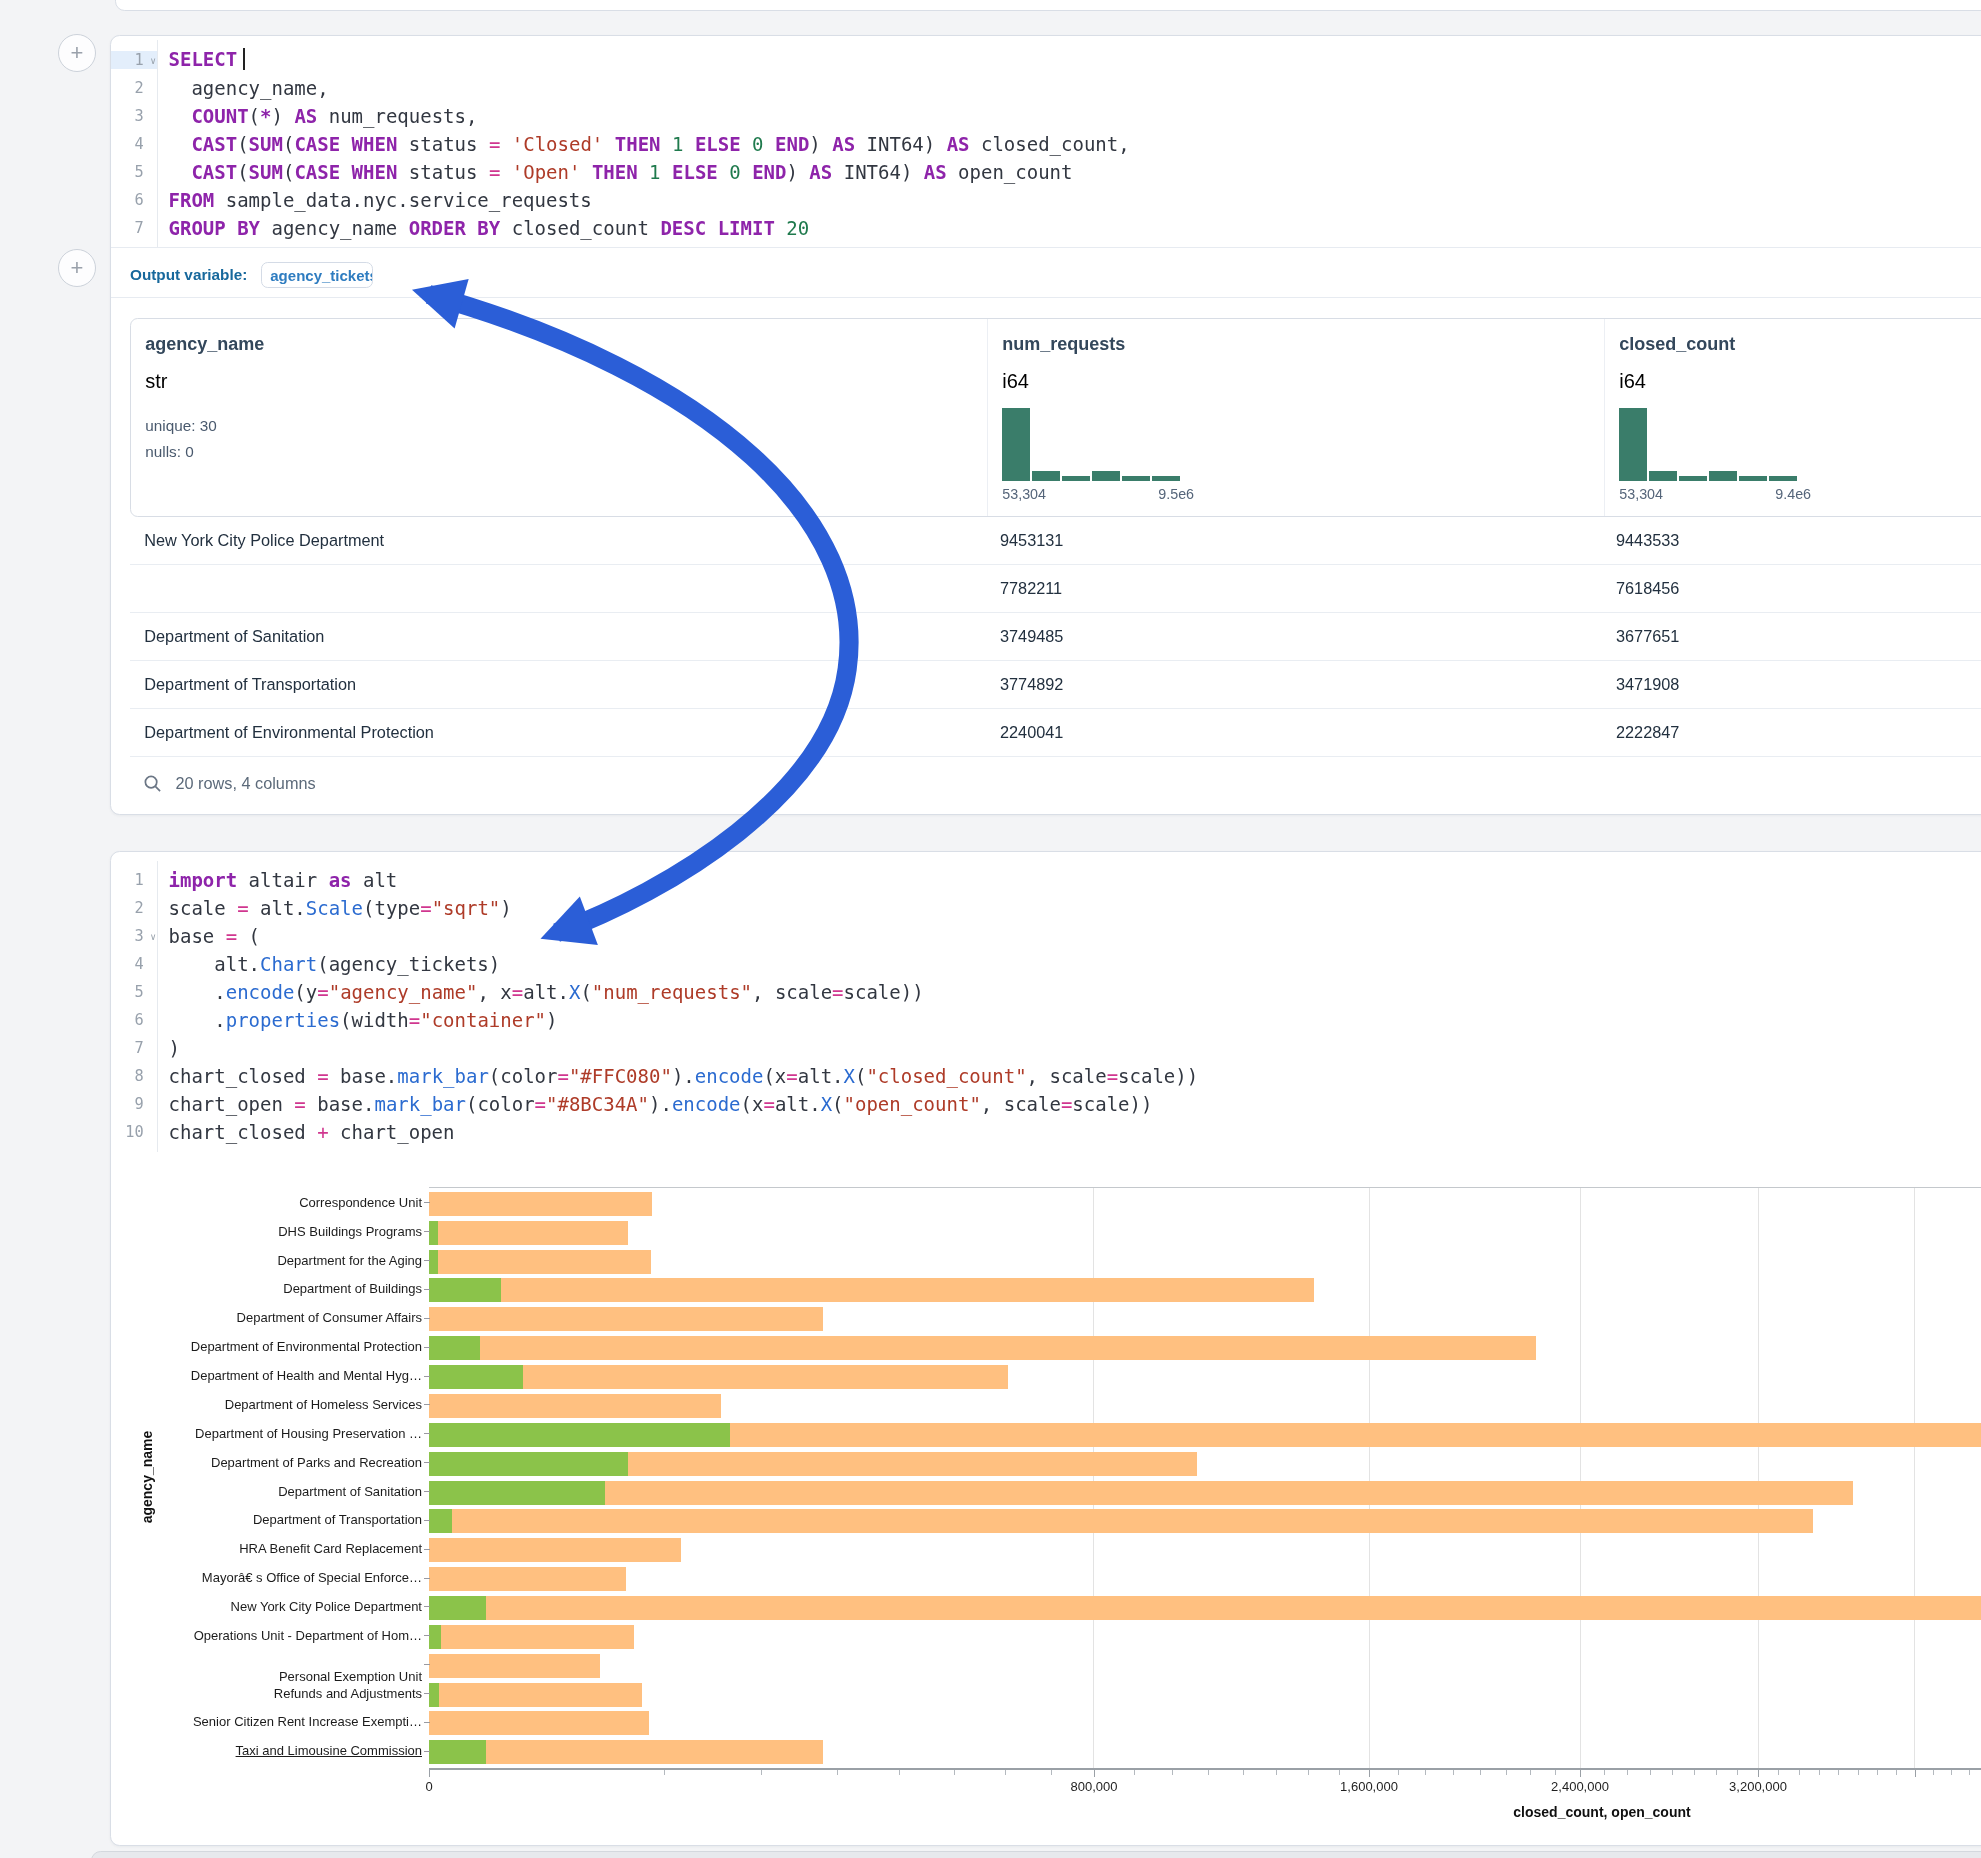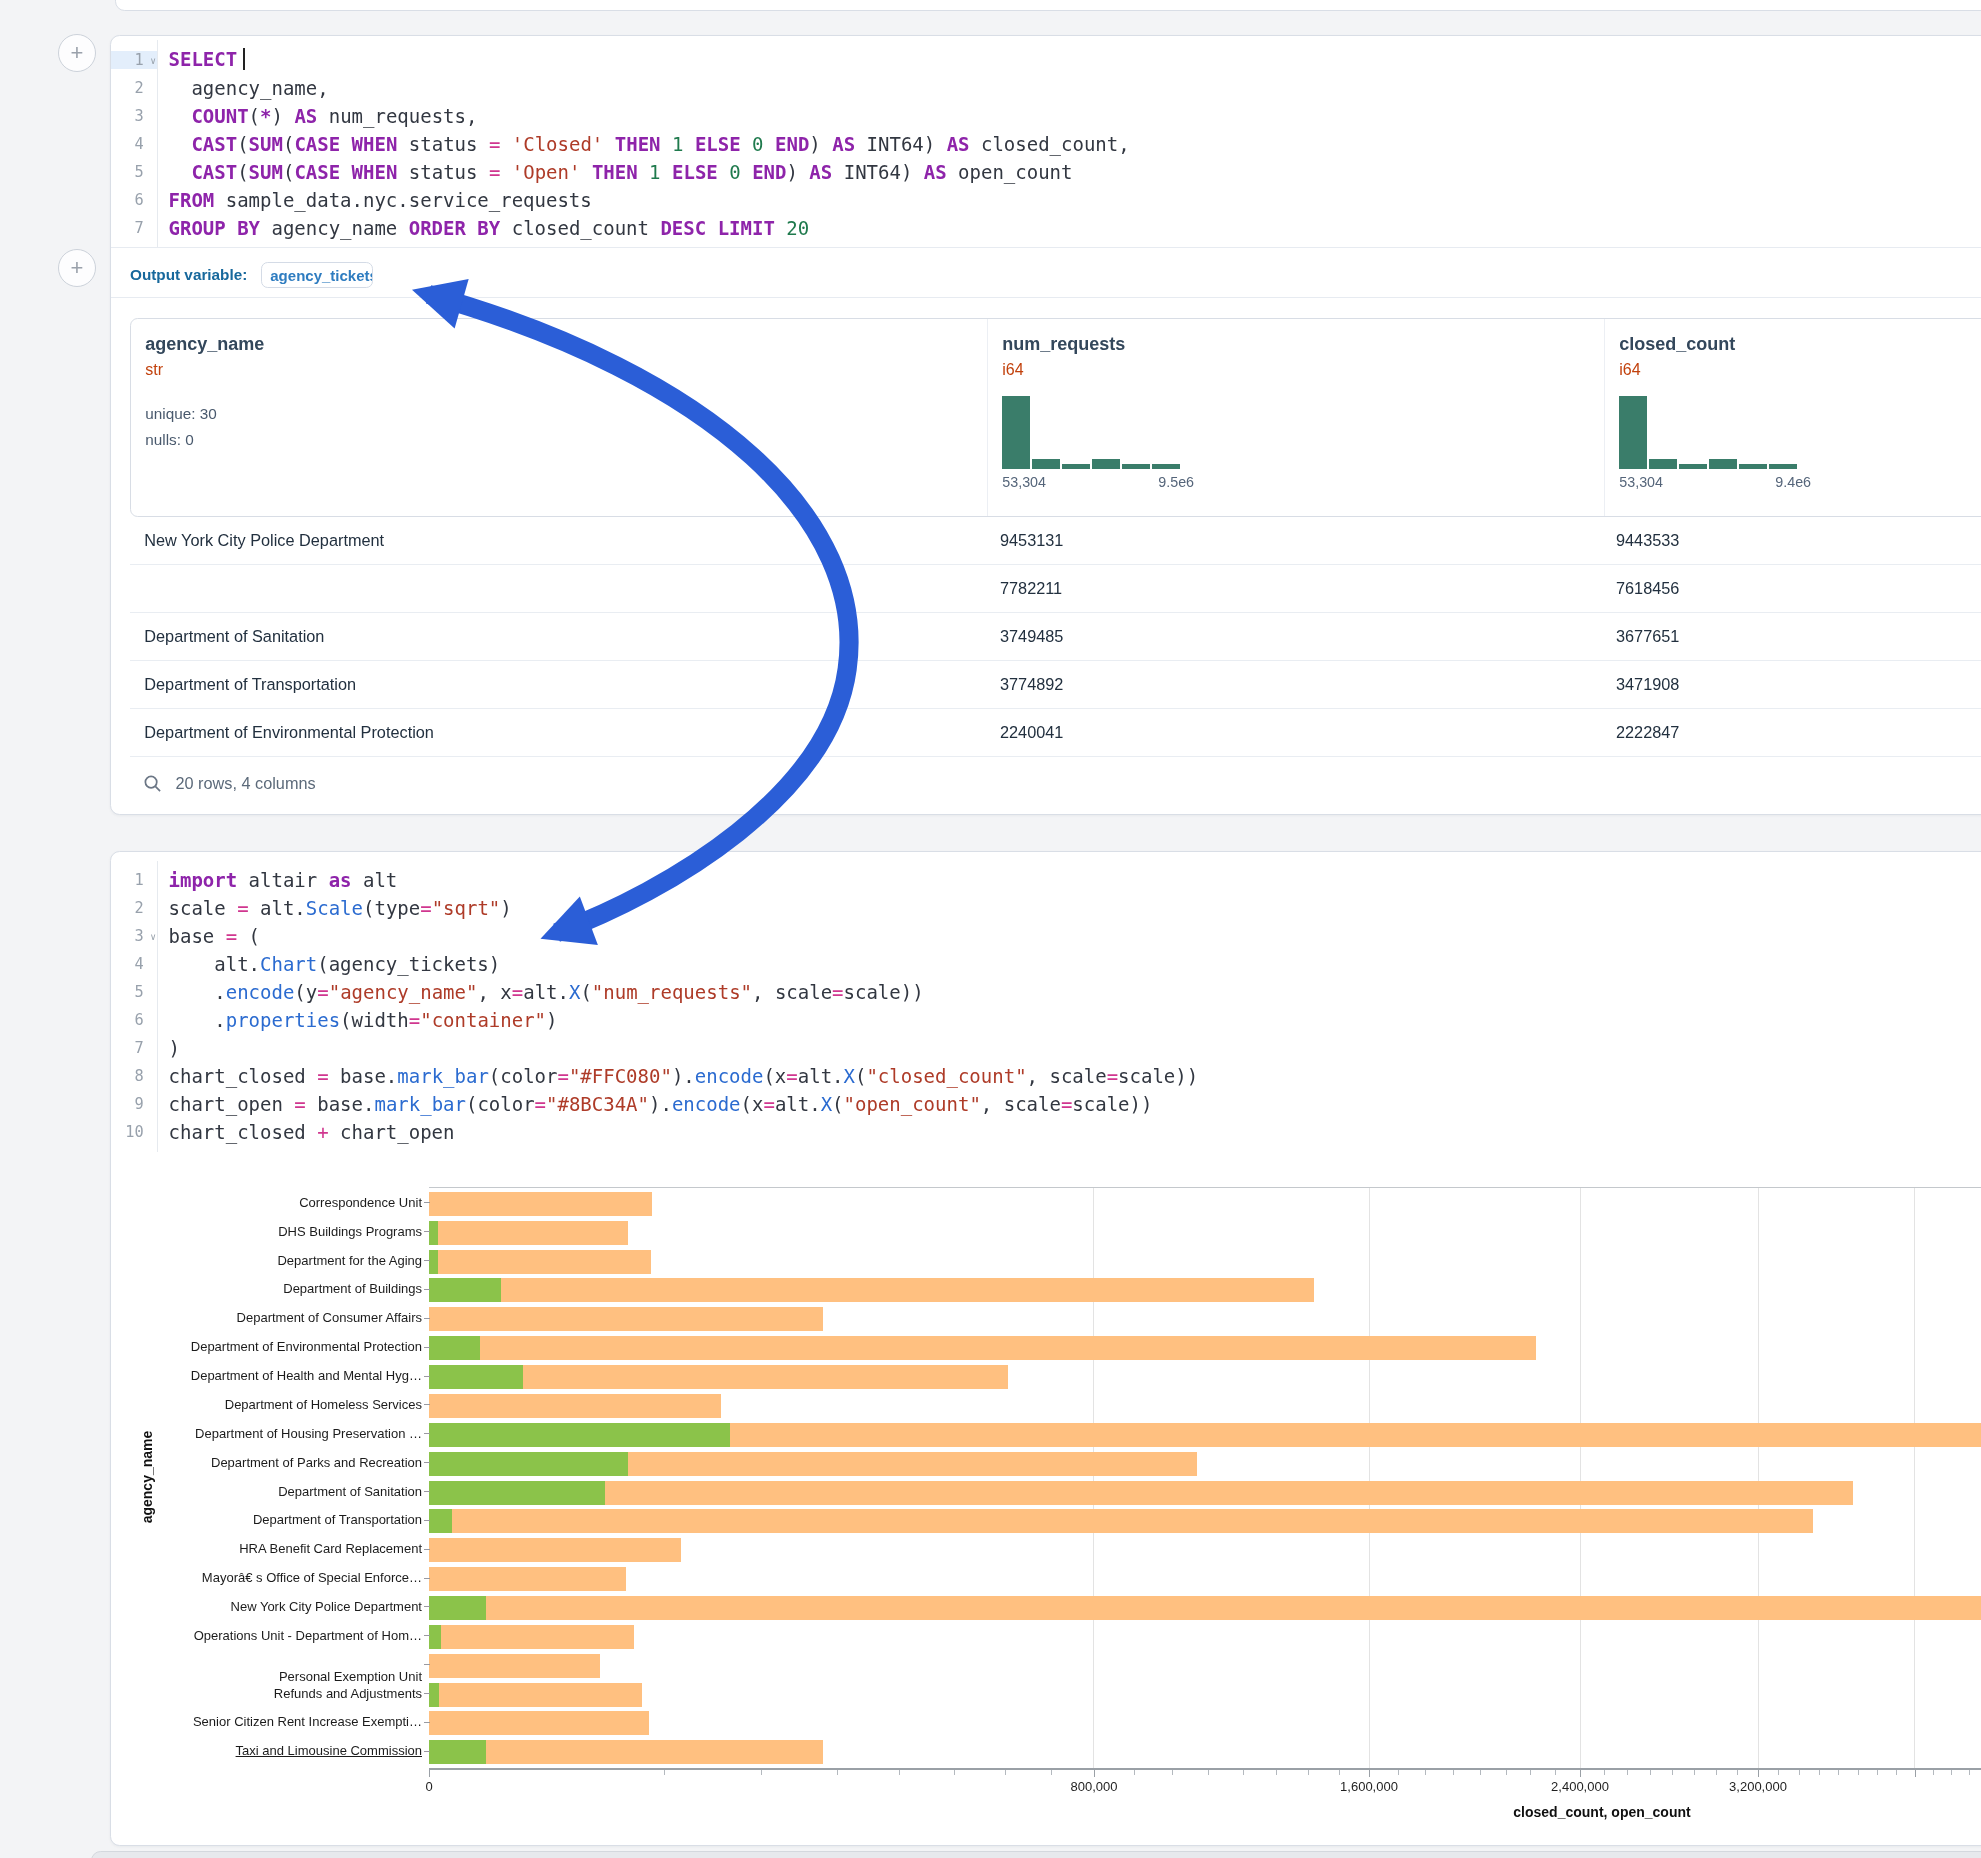--- a/index.html
+++ b/index.html
@@ -40,21 +40,21 @@
   .outvar-pill{margin-left:13.4px;border:1px solid #d4dbe6;border-radius:6.7px;background:#fff;
                padding:3.8px 2.9px 3.8px 8.6px;width:99px;overflow:hidden;white-space:nowrap;
                color:#2e7cc0;font-weight:bold;font-size:15px;cursor:text;}
   
   .thead{position:absolute;left:19px;top:282px;width:1868px;height:199px;border:1px solid #d8dde5;
          border-radius:7.6px;display:flex;box-sizing:border-box;overflow:hidden;}
   .thcol{box-sizing:border-box;padding:15.3px 0 0 14.3px;}
   .thcol+.thcol{border-left:1px solid #eceff4;}
   .thcol.c1{width:856px;} .thcol.c2{width:617px;} .thcol.c3{flex:1;}
   .th-name{font-size:18px;font-weight:bold;color:#33475b;line-height:21px;}
-  .th-type{font-size:16px;color:#c2410c;margin-top:6px;line-height:17px;}
+  .th-type{font-size:20px;color:#000000;margin-top:18px;line-height:17px;}
   .th-stats{margin-top:23px;font-size:15.3px;color:#49596d;line-height:26px;}
   .hist{margin-top:18px;width:178px;height:73px;display:flex;align-items:flex-end;gap:1.9px;}
   .hist .hbar{width:28px;}
   .hist-labels{position:relative;margin-top:4.8px;font-size:14.3px;color:#55657a;width:249px;height:17px;}
   .hist-labels .hmax{position:absolute;left:156px;top:0;}
   .trows{position:absolute;left:19px;top:481px;right:0;}
   .trow{position:relative;height:47px;border-bottom:1px solid #e9edf2;}
   .tcell{position:absolute;top:0;line-height:47px;font-size:16.3px;color:#22303f;white-space:nowrap;}
   .tcell.c1{left:14.3px;} .tcell.c2{left:870px;} .tcell.c3{left:1486px;}
   .tfoot{position:absolute;left:32px;top:717px;height:61px;display:flex;align-items:center;gap:13.4px;

